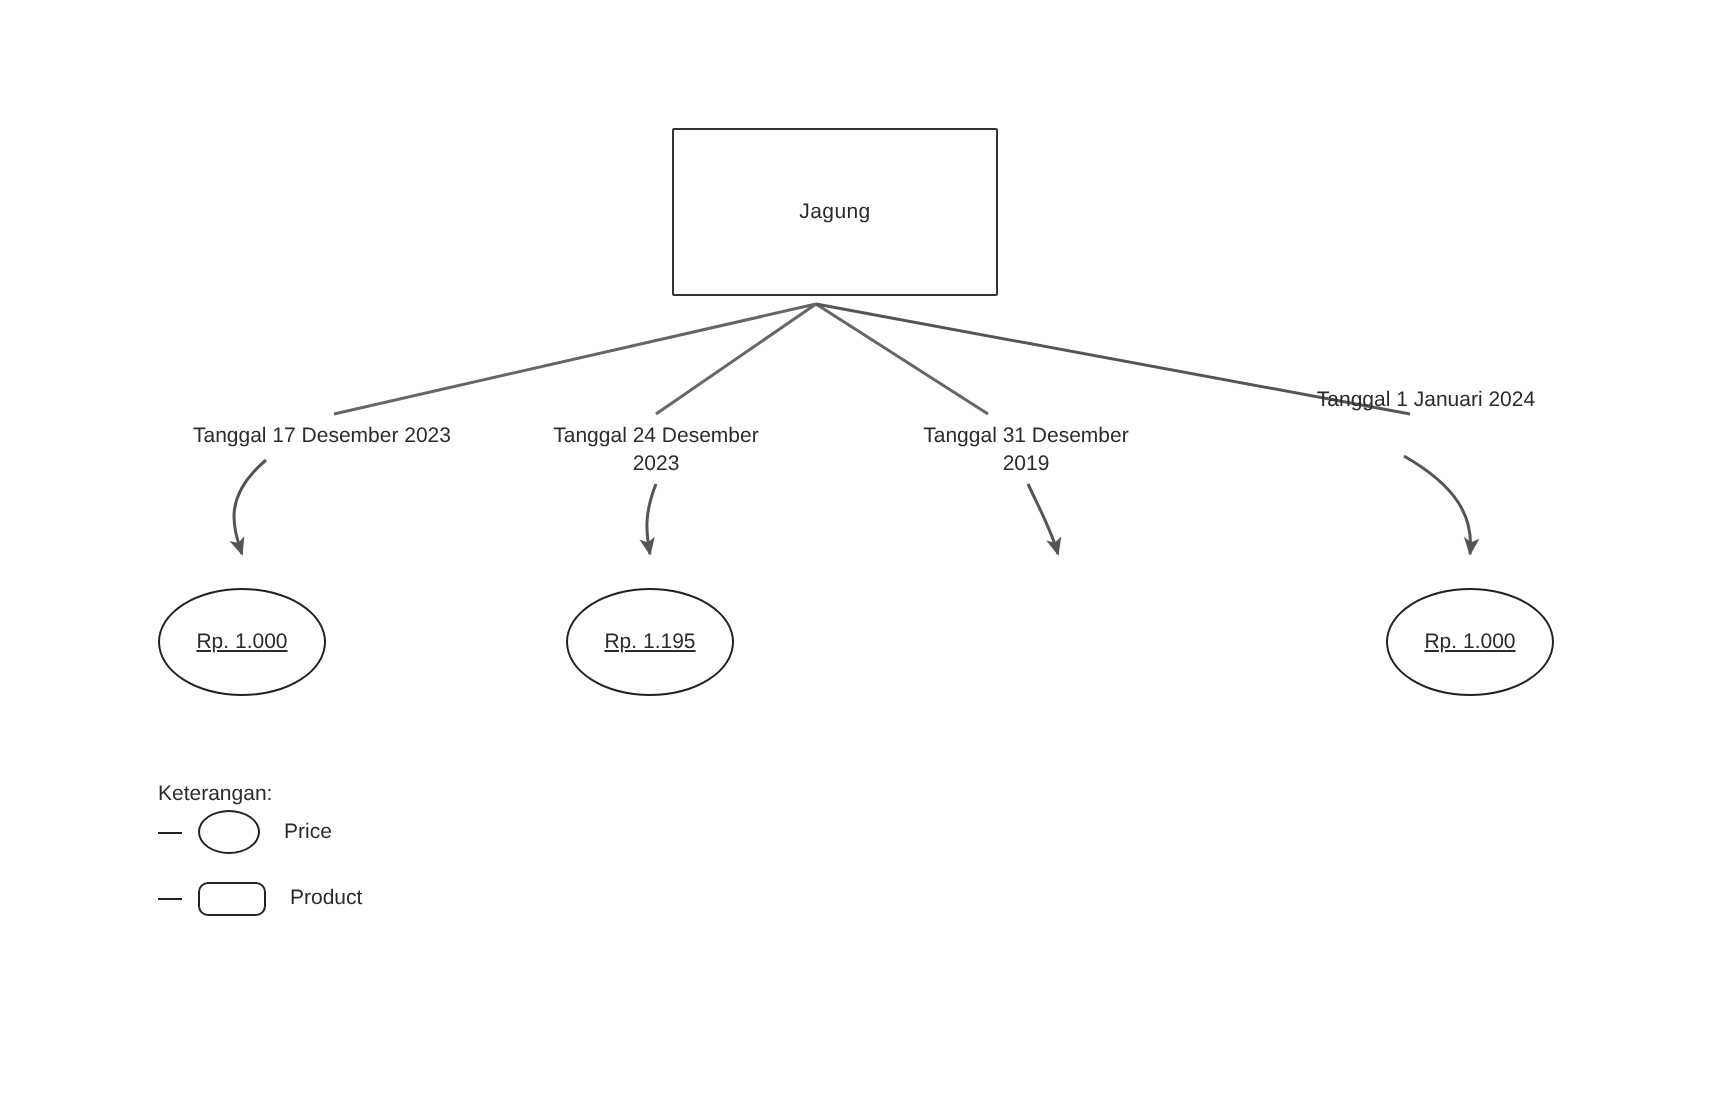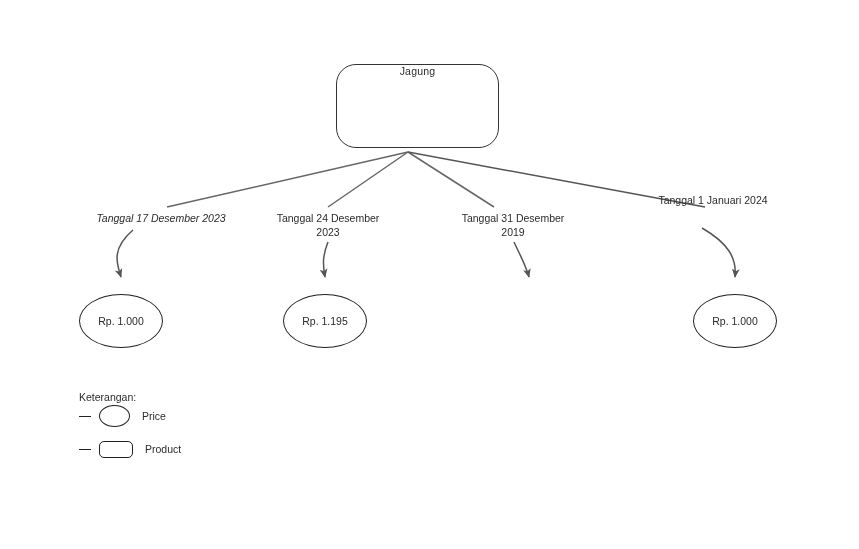--- a/index.html
+++ b/index.html
@@ -33,64 +33,65 @@
   }
   
   .product-node {
     position: absolute;
     left: 336px;
     top: 64px;
     width: 163px;
     height: 84px;
     box-sizing: border-box;
     border: 1.6px solid #333333;
-    border-radius: 20px;
-    background: #ffffff;
-    display: flex;
-    align-items: flex-start;
-    justify-content: center;
-  }
-  .product-node .node-label {
-    font-size: 10.5px;
-    color: #2b2b2b;
-    letter-spacing: 0.2px;
-  }
-  
-  .price-node {
-    position: absolute;
-    width: 84px;
-    height: 54px;
-    box-sizing: border-box;
-    border: 1.4px solid #222222;
-    border-radius: 50%;
+    border-radius: 1px;
     background: #ffffff;
     display: flex;
     align-items: center;
     justify-content: center;
   }
+  .product-node .node-label {
+    font-size: 10.5px;
+    color: #2b2b2b;
+    letter-spacing: 0.2px;
+  }
+  
+  .price-node {
+    position: absolute;
+    width: 84px;
+    height: 54px;
+    box-sizing: border-box;
+    border: 1.4px solid #222222;
+    border-radius: 50%;
+    background: #ffffff;
+    display: flex;
+    align-items: center;
+    justify-content: center;
+  }
   .price-node .node-label {
     font-size: 10.5px;
     color: #2b2b2b;
     white-space: nowrap;
+    text-decoration: underline;
   }
   .price-node.n0 { left: 79px;  top: 294px; }
   .price-node.n1 { left: 283px; top: 294px; }
   .price-node.n2 { left: 488px; top: 294px; }
   .price-node.n3 { left: 693px; top: 294px; }
 
   
   .edge-label {
     position: absolute;
     font-size: 10.5px;
     line-height: 14px;
     color: #2b2b2b;
     text-align: center;
     white-space: pre-line;
   }
-  .edge-label.l0 { left: 76px;  top: 211px; width: 170px; font-style: italic; }
+  .edge-label.l0 { left: 76px;  top: 211px; width: 170px; }
   .edge-label.l1 { left: 264px; top: 211px; width: 128px; }
   .edge-label.l2 { left: 449px; top: 211px; width: 128px; }
   .edge-label.l3 { left: 628px; top: 193px; width: 170px; }
 
   
   .legend {
     position: absolute;
     left: 79px;
     top: 391px;
   }

